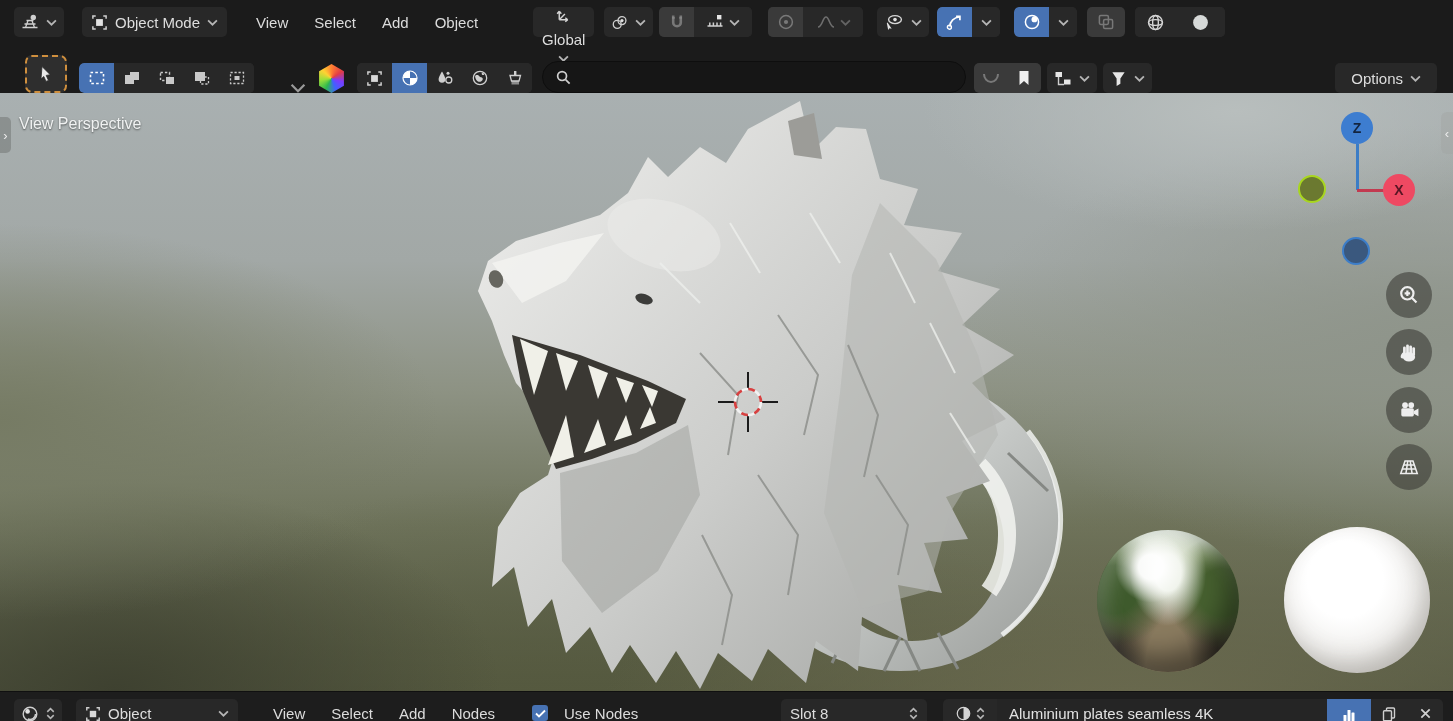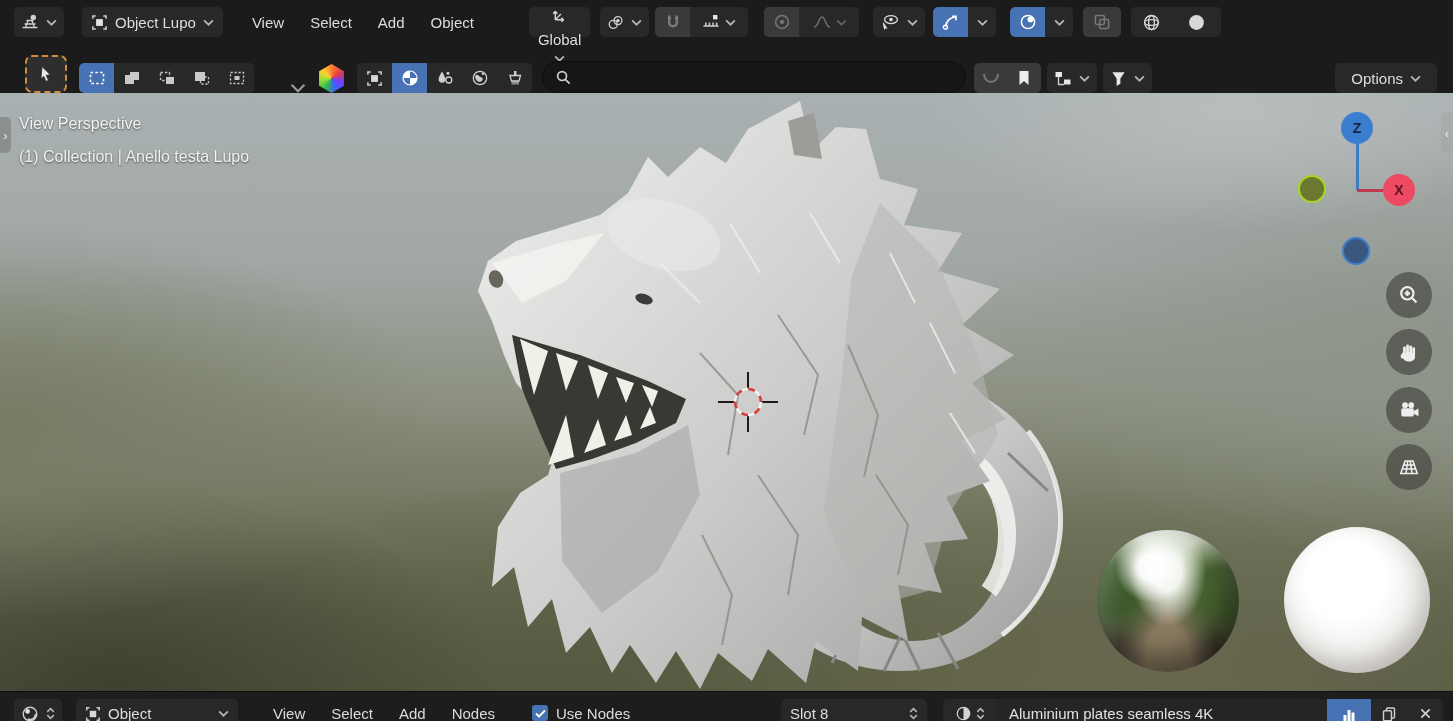--- a/index.html
+++ b/index.html
@@ -80,21 +80,21 @@
       </svg>
   </div>
 
   <div class="btn" style="margin-left:18px;">
     <span>
       <svg width="17" height="17" viewBox="0 0 18 18">
           <path d="M2 5V2h3M13 2h3v3M16 13v3h-3M5 16H2v-3" stroke="#cfcfcf" stroke-width="1.6" fill="none"></path>
       <rect x="5.4" y="5.4" width="7.2" height="7.2" fill="#e2e2e2"></rect>
         </svg>
       </span>
-    <span>Object Lupo</span>
+    <span>Object Mode</span>
     <svg class="chev" viewBox="0 0 10 6">
         <path d="M1 1l4 4 4-4" stroke="#b5b5b5" fill="none" stroke-width="1.6"></path>
       </svg>
   </div>
 
   <div style="display:flex;margin-left:16px;">
     <span class="mi">View</span>
     <span class="mi">Select</span>
     <span class="mi">Add</span>
     <span class="mi">Object</span>
@@ -482,21 +482,20 @@
   <div class="cursor3d">
     <svg width="60" height="60" viewBox="0 0 60 60">
       <path d="M30 0V17M30 43V60M0 30H17M43 30H60" stroke="#1b1b1b" stroke-width="2"></path>
       <circle cx="30" cy="30" r="13" fill="none" stroke="#f2f2f2" stroke-width="2.6" stroke-dasharray="6.8 6.8"></circle>
       <circle cx="30" cy="30" r="13" fill="none" stroke="#d84040" stroke-width="2.6" stroke-dasharray="6.8 6.8" stroke-dashoffset="6.8"></circle>
     </svg>
   </div>
 
   <div class="ovtext">
     <div>View Perspective</div>
-    <div>(1) Collection | Anello testa Lupo</div>
   </div>
 
   <div class="edgetab tabL">›</div>
   <div class="edgetab tabR">‹</div>
 
   <div class="line" style="left:1356px;top:51px;width:2.5px;height:46px;background:#3c7dc6;"></div>
   <div class="line" style="left:1357px;top:96px;width:27px;height:2.5px;background:#c23a50;"></div>
   <div class="ax" style="left:1341px;top:19px;width:32px;height:32px;background:#3d7dd0;color:#13243f;">
     <span>Z</span>
     </div>
@@ -588,21 +587,21 @@
       </svg>
   </div>
 
   <div style="display:flex;margin-left:22px;">
     <span class="mi">View</span>
     <span class="mi">Select</span>
     <span class="mi">Add</span>
     <span class="mi">Nodes</span>
   </div>
 
-  <div style="display:flex;gap:8px;margin-left:24px;">
+  <div style="display:flex;gap:16px;margin-left:24px;">
     <span class="cb">
       <svg width="11" height="9" viewBox="0 0 11 9">
           <path d="M1 4.5l3 3 6-6" stroke="#fff" stroke-width="1.8" fill="none"></path>
         </svg>
       </span>
     <span style="font-size:15px;color:#dcdcdc;">Use Nodes</span>
   </div>
 
   <div class="btn" style="margin-left:auto;width:146px;">
     <span>Slot 8</span>

